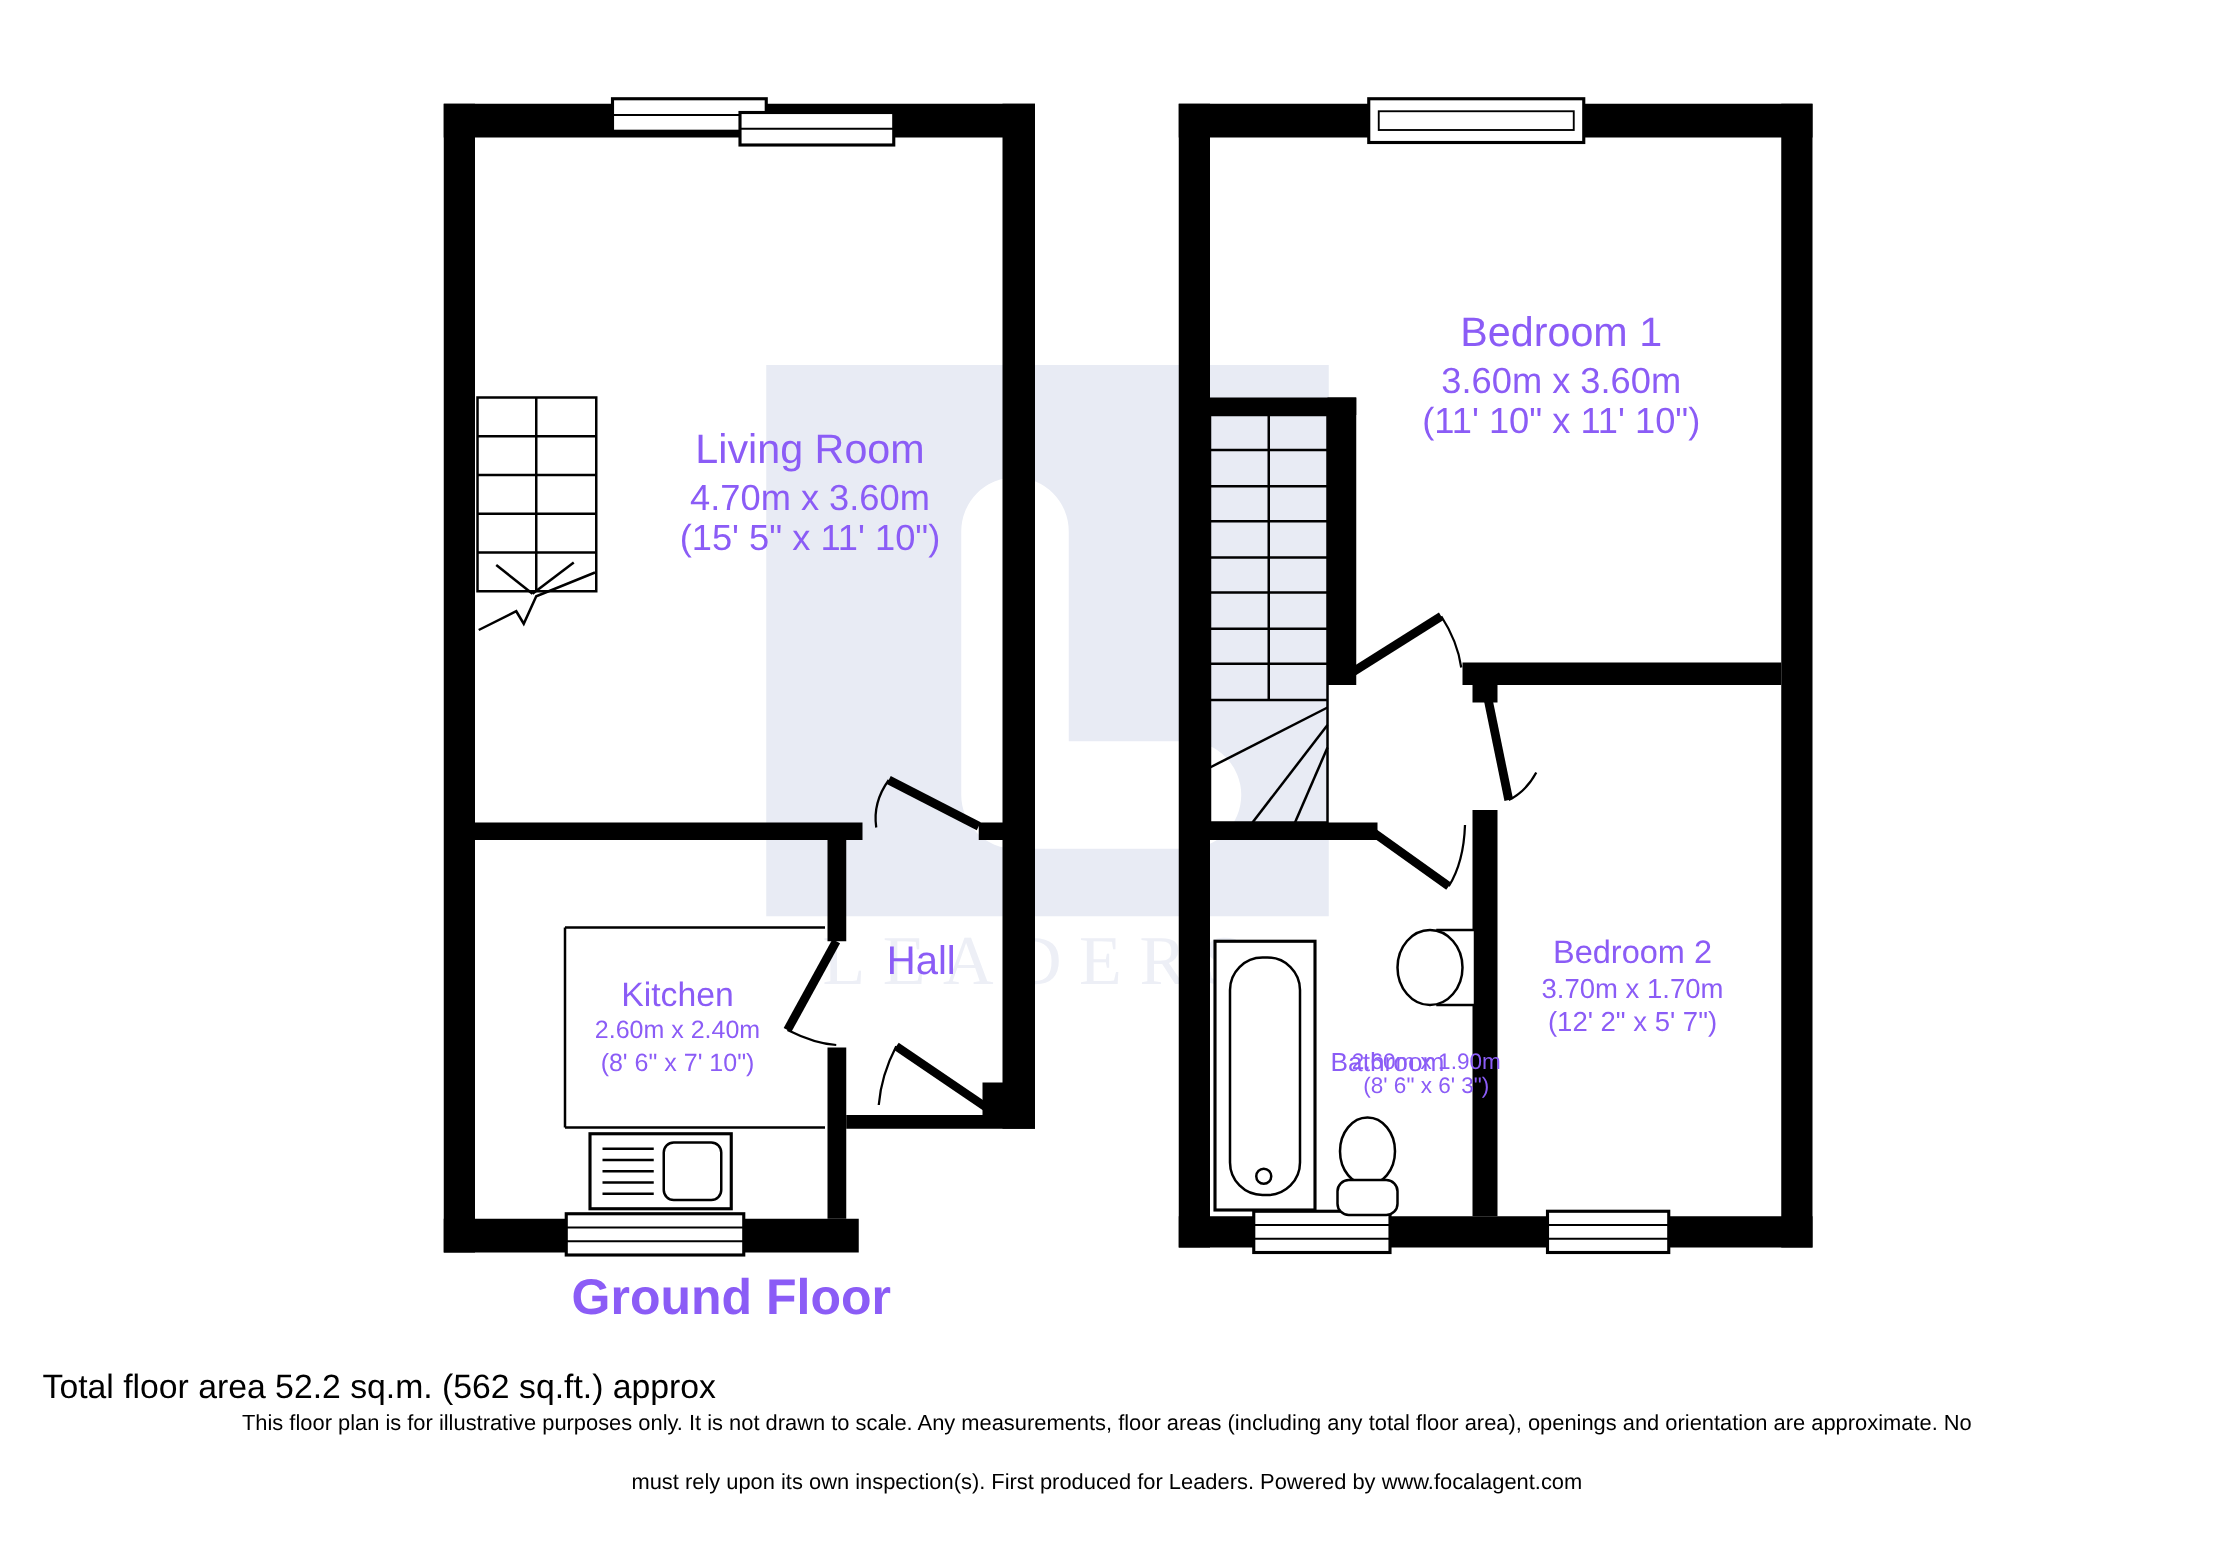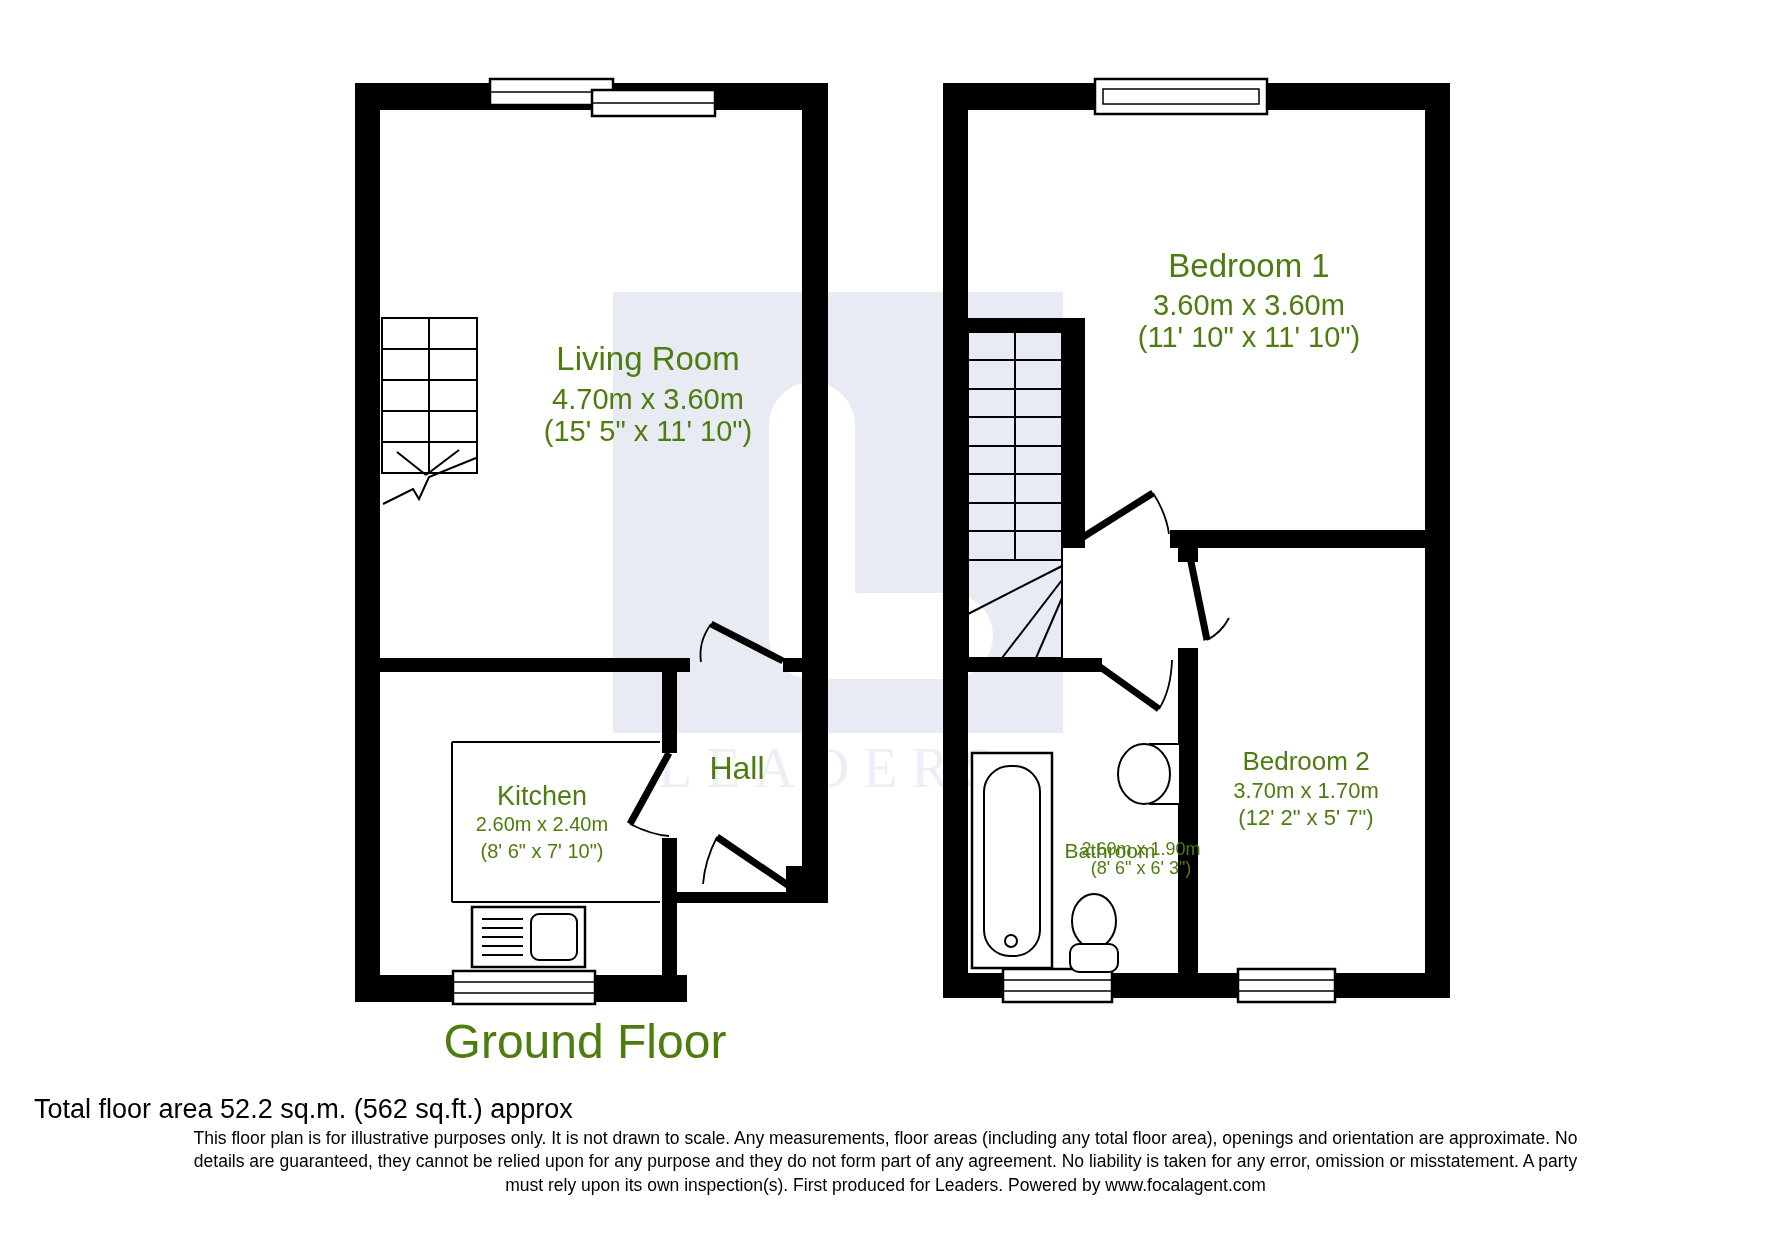--- a/index.html
+++ b/index.html
@@ -11,33 +11,33 @@
     color:#000;
     overflow:hidden;
   }
   #plan-svg{position:absolute;left:0;top:0;}
   .label{
     position:absolute;
     transform:translateX(-50%);
     white-space:nowrap;
     text-align:center;
     line-height:1;
-    color:#4d7c0f;
+    color:#8b5cf6;
   }
   .room-name-lg{font-size:33px;}
   .room-dims-lg{font-size:29px;}
   .room-name-md{font-size:27px;}
   .room-dims-md{font-size:20px;}
   .room-name-sm{font-size:21px;margin-top:24px;}
   .room-dims-sm{font-size:18px;margin-left:31px;}
   .room-name-b2{font-size:26px;}
   .room-dims-b2{font-size:22px;}
   .hall-name{font-size:32px;}
   .floor-title{
-    font-size:48px;font-weight:normal;letter-spacing:0px;
+    font-size:40px;font-weight:bold;letter-spacing:0px;
   }
   .footer-total{
     position:absolute;left:34px;top:1096px;
     font-size:27px;line-height:1;
   }
   .footer-line{
     position:absolute;left:0;width:1771px;
     text-align:center;font-size:17.5px;line-height:1;
   }
 </style>
@@ -228,16 +228,15 @@
   <div class="label room-dims-b2" style="left:1306px;top:807px;">(12' 2" x 5' 7")</div>
 
   <div class="label room-name-sm" style="left:1110px;top:816px;">Bathroom</div>
   <div class="label room-dims-sm" style="left:1110px;top:840px;">2.60m x 1.90m</div>
   <div class="label room-dims-sm" style="left:1110px;top:859px;">(8' 6" x 6' 3")</div>
 
   <div class="label floor-title" style="left:585px;top:1018px;">Ground Floor</div>
 
   <div class="footer-total">Total floor area 52.2 sq.m. (562 sq.ft.) approx</div>
   <div class="footer-line" style="top:1130px;">This floor plan is for illustrative purposes only. It is not drawn to scale. Any measurements, floor areas (including any total floor area), openings and orientation are approximate. No</div>
-  <div class="footer-line" style="top:1153px;">details are guaranteed, they cannot be relied upon for any purpose and they do not form part of any agreement. No liability is taken for any error, omission or misstatement. A party</div>
   <div class="footer-line" style="top:1177px;">must rely upon its own inspection(s). First produced for Leaders. Powered by www.focalagent.com</div>
 
 </div>
 
 </body></html>

